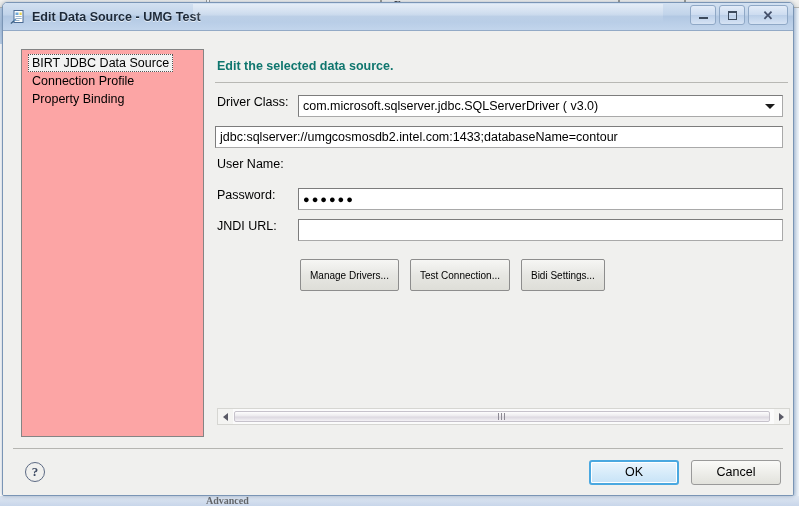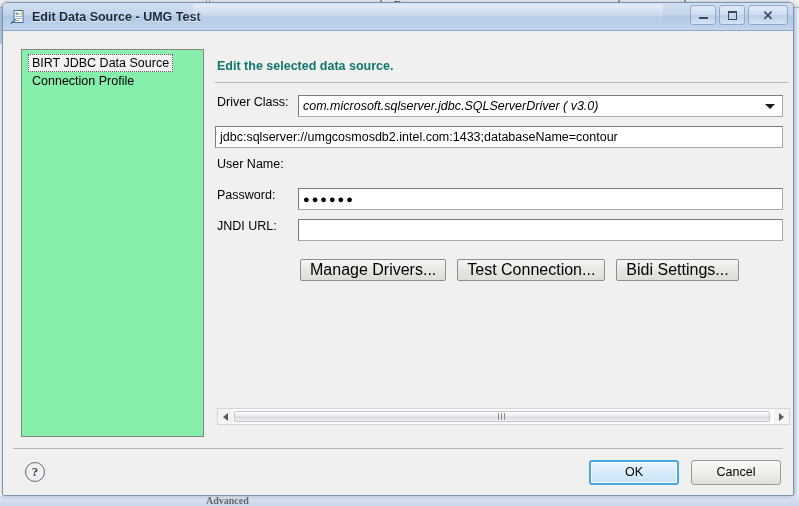--- a/index.html
+++ b/index.html
@@ -147,21 +147,21 @@
     position: relative;
     background: #f0f0ee;
     padding: 0;
   }
 
   
   #nav-list {
     position: absolute;
     left: 18px; top: 18px;
     width: 183px; height: 388px;
-    background: #86efac;
+    background: #fca5a5;
     border: 1px solid #848484;
     padding: 4px 0 0 0;
     overflow: hidden;
   }
   .nav-item {
     height: 18px;
     line-height: 18px;
     padding: 0 4px 0 8px;
     font-size: 12.5px;
     color: #000000;
@@ -224,21 +224,21 @@
     border-left-color: #7c7c7c;
     display: flex;
     align-items: center;
     padding: 0 4px;
     font-size: 12.5px;
     color: #000;
     white-space: nowrap;
     overflow: hidden;
     position: relative;
   }
-  .field.combo { padding-right: 22px; font-style: italic; }
+  .field.combo { padding-right: 22px; }
   .combo-arrow {
     position: absolute;
     right: 7px; top: 50%;
     margin-top: -2px;
     width: 0; height: 0;
     border-left: 5px solid transparent;
     border-right: 5px solid transparent;
     border-top: 5px solid #1a1a1a;
   }
   .pw-dots {
@@ -247,23 +247,23 @@
     color: #000;
   }
 
   
   .btn-row {
     display: flex;
     gap: 11px;
     margin: 14px 0 0 85px;
   }
   .btn {
-    height: 22px;
+    height: 32px;
     padding: 0 9px;
-    font-size: 16px;
+    font-size: 10px;
     color: #000;
     background: linear-gradient(180deg, #f6f6f4 0%, #e6e6e2 52%, #dedeD8 100%);
     border: 1px solid #8d8d8d;
     border-radius: 2px;
     display: flex; align-items: center; justify-content: center;
     cursor: default;
     white-space: nowrap;
   }
 
   
@@ -421,20 +421,23 @@
 
   <div id="dialog-body">
 
     <div id="nav-list">
       <div>
         <span class="nav-item selected">BIRT JDBC Data Source</span>
       </div>
       <div class="nav-item">
         <span>Connection Profile</span>
       </div>
+      <div class="nav-item">
+        <span>Property Binding</span>
+      </div>
     </div>
 
     <div id="pane">
 
       <div class="pane-heading">Edit the selected data source.</div>
       <div class="pane-sep"></div>
 
       <div class="form">
 
         <div class="row">

